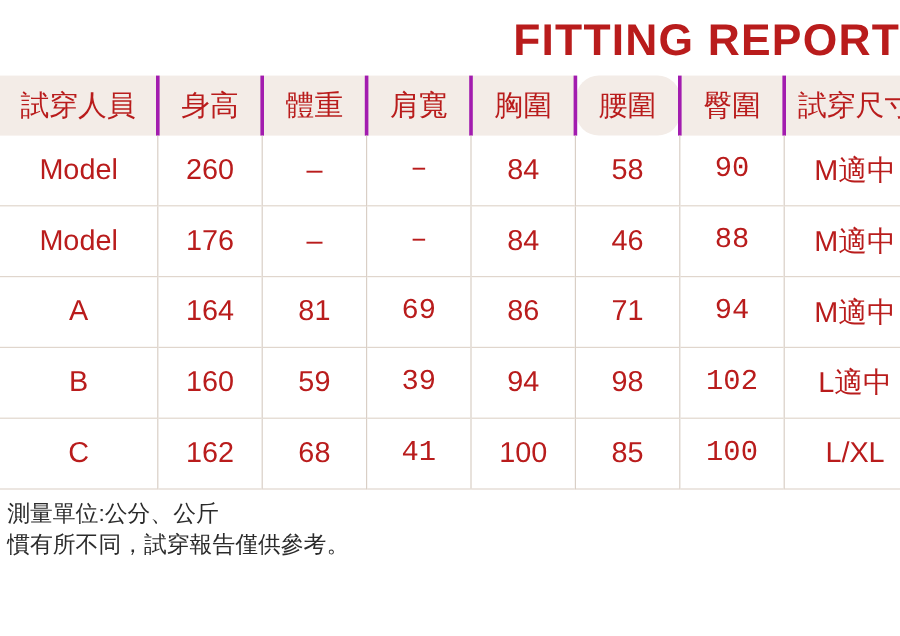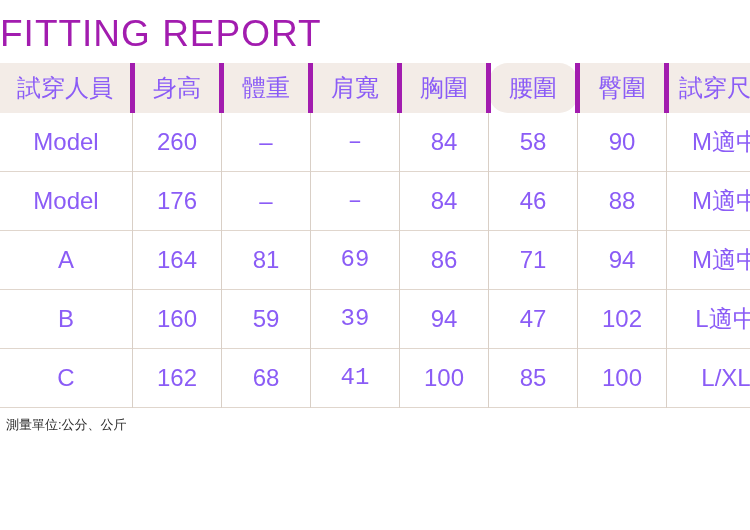--- a/index.html
+++ b/index.html
@@ -14,50 +14,50 @@
     color: #2b2b2b;
     overflow: hidden;
   }
   .page {
     position: relative;
     width: 750px;
     height: 530px;
     box-sizing: border-box;
   }
   .title {
-    text-align: left;
+    text-align: right;
     font-size: 37px;
     letter-spacing: 1px;
-    font-weight: 400;
-    color: #a21caf;
+    font-weight: 700;
+    color: #b91c1c;
     padding-top: 14px;
     padding-bottom: 8px;
     line-height: 1.1;
   }
   table.fitting {
     width: 750px;
     border-collapse: collapse;
     table-layout: fixed;
   }
   table.fitting th, table.fitting td {
     text-align: center;
     font-weight: 400;
     font-size: 24px;
-    color: #8b5cf6;
+    color: #b91c1c;
     border-left: 1px solid #d9cfc6;
     border-right: 1px solid #d9cfc6;
     padding: 0;
     height: 58px;
     vertical-align: middle;
   }
   table.fitting thead th {
     background: #f3ece7;
     height: 50px;
     font-size: 24px;
-    border-left: 5px solid #a21caf;
+    border-left: 3px solid #a21caf;
     border-right: 1px solid #e3d9d0;
   }
   table.fitting thead th:first-child,
   table.fitting tbody td:first-child {
     border-left: none;
   }
   table.fitting thead th:last-child,
   table.fitting tbody td:last-child {
     border-right: none;
   }
@@ -67,26 +67,26 @@
   table.fitting tbody tr:last-child {
     border-bottom: 1px solid #e0d6cd;
   }
   
   .c0 { width: 130px; }
   .c1 { width: 84px; }
   .c2 { width: 84px; }
   .c3 { width: 84px; font-family: Liberation Mono, monospace; }
   .c4 { width: 84px; }
   .c5 { width: 84px; border-radius: 19px; }
-  .c6 { width: 84px; }
+  .c6 { width: 84px; font-family: Liberation Mono, monospace; }
   .c7 { width: 116px; }
 
   .notes {
     padding: 8px 6px 0 6px;
-    font-size: 13px;
+    font-size: 19px;
     line-height: 1.38;
     color: #2b2b2b;
   }
   .notes div {
     white-space: nowrap;
   }
 </style>
 </head>
 <body>
 
@@ -137,34 +137,35 @@
         <td class="c5">71</td>
         <td class="c6">94</td>
         <td class="c7">M適中</td>
       </tr>
       <tr>
         <td class="c0">B</td>
         <td class="c1">160</td>
         <td class="c2">59</td>
         <td class="c3">39</td>
         <td class="c4">94</td>
-        <td class="c5">47</td>
+        <td class="c5">98</td>
         <td class="c6">102</td>
         <td class="c7">L適中</td>
       </tr>
       <tr>
         <td class="c0">C</td>
         <td class="c1">162</td>
         <td class="c2">68</td>
         <td class="c3">41</td>
         <td class="c4">100</td>
         <td class="c5">85</td>
         <td class="c6">100</td>
         <td class="c7">L/XL</td>
       </tr>
     </tbody>
   </table>
 
   <div class="notes">
     <div>測量單位:公分、公斤</div>
+    <div>慣有所不同，試穿報告僅供參考。</div>
   </div>
 
 </div>
 
 </body></html>

